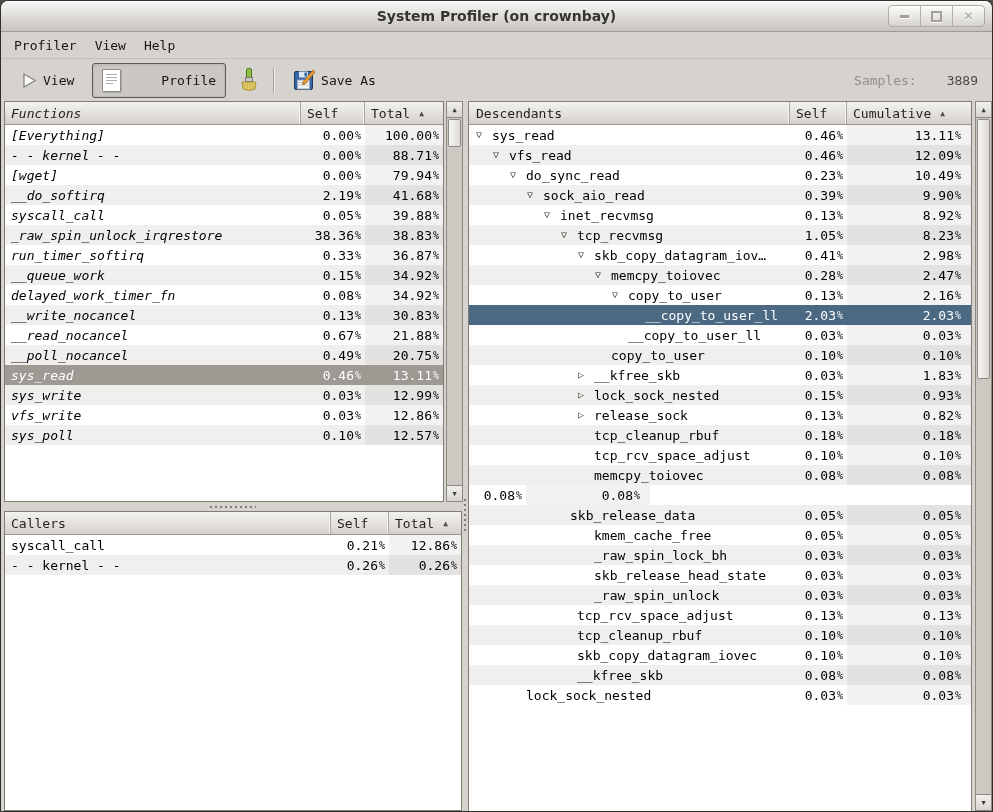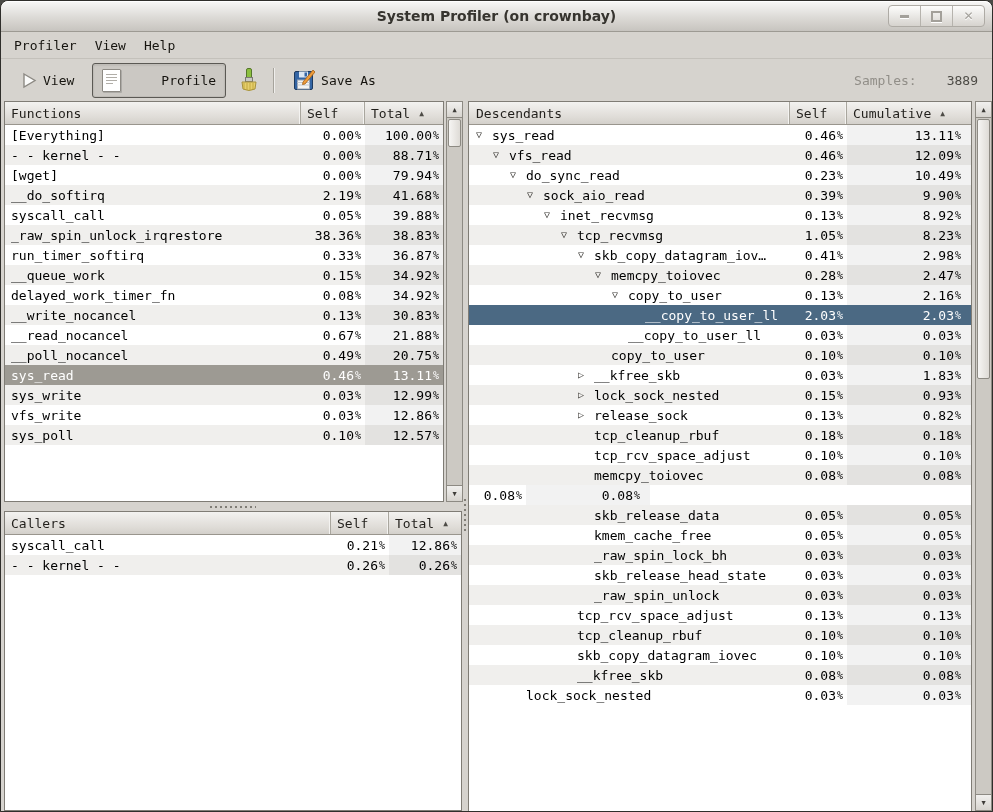--- a/index.html
+++ b/index.html
@@ -63,21 +63,21 @@
   .row.sel-gray{background:var(--sel-unfocused);color:#fff;}
   .row.sel-blue{background:var(--sel-focused);color:#fff;}
   .c{box-sizing:border-box;display:flex;align-items:center;height:100%;overflow:hidden;flex:none;}
   .c-name{padding-left:6px;white-space:nowrap;}
   .c-num{justify-content:flex-end;padding-right:4px;white-space:nowrap;}
   .row:not(.sel-gray):not(.sel-blue) .shade{background:rgba(0,0,0,.052);}
   .pct{font-size:10px;margin-left:1px;}
   .expander{width:16px;flex:none;font-size:10px;color:#3a3834;line-height:24px;}
 
   
-  .fx-name{width:296px;} .fx-self{width:64px;} .fx-total{width:78px;}
+  .fx-name{width:296px;font-style:italic;} .fx-self{width:64px;} .fx-total{width:78px;}
   .cl-name{width:326px;} .cl-self{width:58px;} .cl-total{width:72px;}
   .ds-name{width:321px;padding-left:7px;} .ds-self{width:57px;} .ds-cum{width:124px;padding-right:10px;}
 
   
   .vscroll{position:absolute;box-sizing:border-box;width:17px;background:#ccc9c3;
            border:1px solid #8d8a83;}
   .stepper{position:absolute;left:0;right:0;height:15px;background:linear-gradient(#f1f0ee,#d7d4cf);
            border:1px solid #8d8a83;margin:-1px;display:flex;align-items:center;justify-content:center;
            font-size:7px;color:#3d3b37;}
   .stepper.up{top:0;} .stepper.down{bottom:0;}
@@ -684,21 +684,21 @@
             <div class="c c-num ds-self">
               <span class="num">0.08</span>
               <span class="pct"> %</span>
             </div>
             <div class="c c-num ds-cum shade">
               <span class="num">0.08</span>
               <span class="pct"> %</span>
             </div>
           </div>
           <div class="row alt">
-            <div class="c c-name ds-name" style="flex: 1 1 0%; padding-left: 109px;">
+            <div class="c c-name ds-name" style="flex: 1 1 0%; padding-left: 85px;">
               <span class="expander"></span>
               <span>skb_release_data</span>
             </div>
             <div class="c c-num ds-self">
               <span class="num">0.05</span>
               <span class="pct"> %</span>
             </div>
             <div class="c c-num ds-cum shade">
               <span class="num">0.05</span>
               <span class="pct"> %</span>

